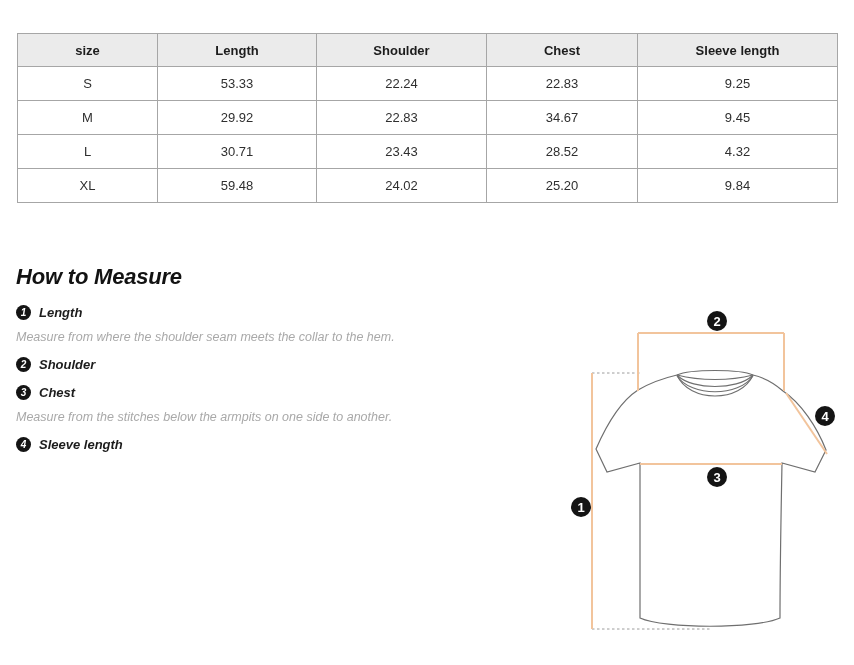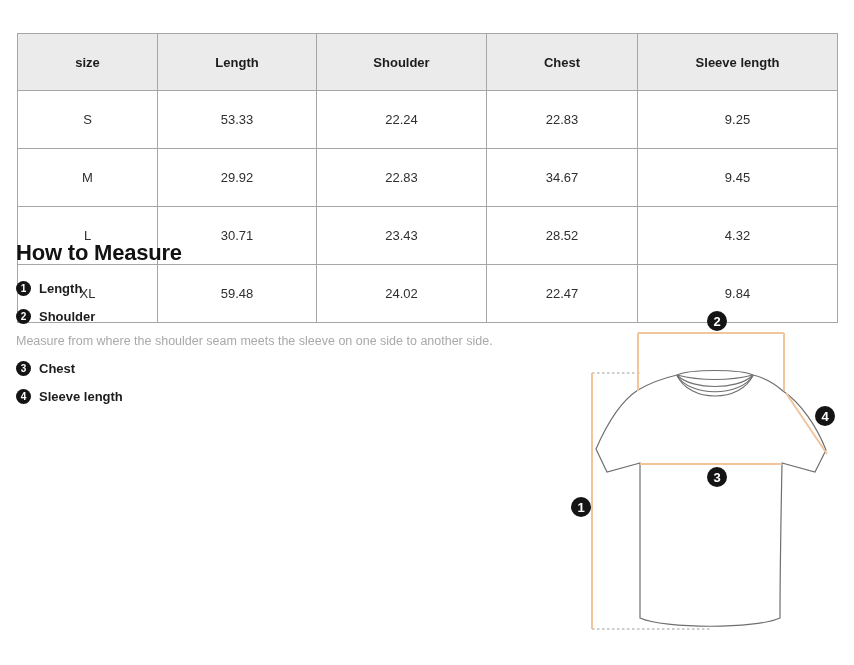--- a/index.html
+++ b/index.html
@@ -15,40 +15,41 @@
   .size-table {
     position: absolute; left: 17px; top: 33px;
     width: 820px;
     border-collapse: collapse;
     table-layout: fixed;
   }
   .size-table th, .size-table td {
     border: 1px solid #a6a6a6;
     text-align: center;
     vertical-align: middle;
-    padding: 12px;
+    padding: 0;
   }
   .size-table th {
     background: #ebebeb;
     height: 32px;
     font-size: 13px;
     font-weight: 700;
     color: #1c1c1c;
   }
   .size-table td {
     height: 33px;
     font-size: 13px;
     color: #2f2f2f;
     background: #ffffff;
   }
 
   
   .howto {
-    position: absolute; left: 16px; top: 240px;
+    position: absolute; left: 16px; top: 264px;
     width: 540px;
+    font-style: italic;
   }
   .howto-title {
     margin: 0 0 15px 0;
     font-size: 22px;
     font-weight: 700;
     color: #121212;
     letter-spacing: -0.2px;
   }
   .m-item { margin-bottom: 13px; }
   .m-label-row {
@@ -130,49 +131,50 @@
       <td>L</td>
       <td>30.71</td>
       <td>23.43</td>
       <td>28.52</td>
       <td>4.32</td>
     </tr>
     <tr>
       <td>XL</td>
       <td>59.48</td>
       <td>24.02</td>
-      <td>22.47</td>
+      <td>25.20</td>
       <td>9.84</td>
     </tr>
   </tbody>
 </table>
 
 <div class="howto">
   <h2 class="howto-title">How to Measure</h2>
 
   <div class="m-item">
     <div class="m-label-row">
       <span class="m-badge">1</span>
       <span class="m-label">Length</span>
     </div>
+    <div class="m-desc">Measure from where the shoulder seam meets the collar to the hem.</div>
   </div>
 
   <div class="m-item">
     <div class="m-label-row">
       <span class="m-badge">2</span>
       <span class="m-label">Shoulder</span>
     </div>
-    <div class="m-desc">Measure from where the shoulder seam meets the sleeve on one side to another side.</div>
   </div>
 
   <div class="m-item">
     <div class="m-label-row">
       <span class="m-badge">3</span>
       <span class="m-label">Chest</span>
     </div>
+    <div class="m-desc">Measure from the stitches below the armpits on one side to another.</div>
   </div>
 
   <div class="m-item">
     <div class="m-label-row">
       <span class="m-badge">4</span>
       <span class="m-label">Sleeve length</span>
     </div>
   </div>
 </div>
 

